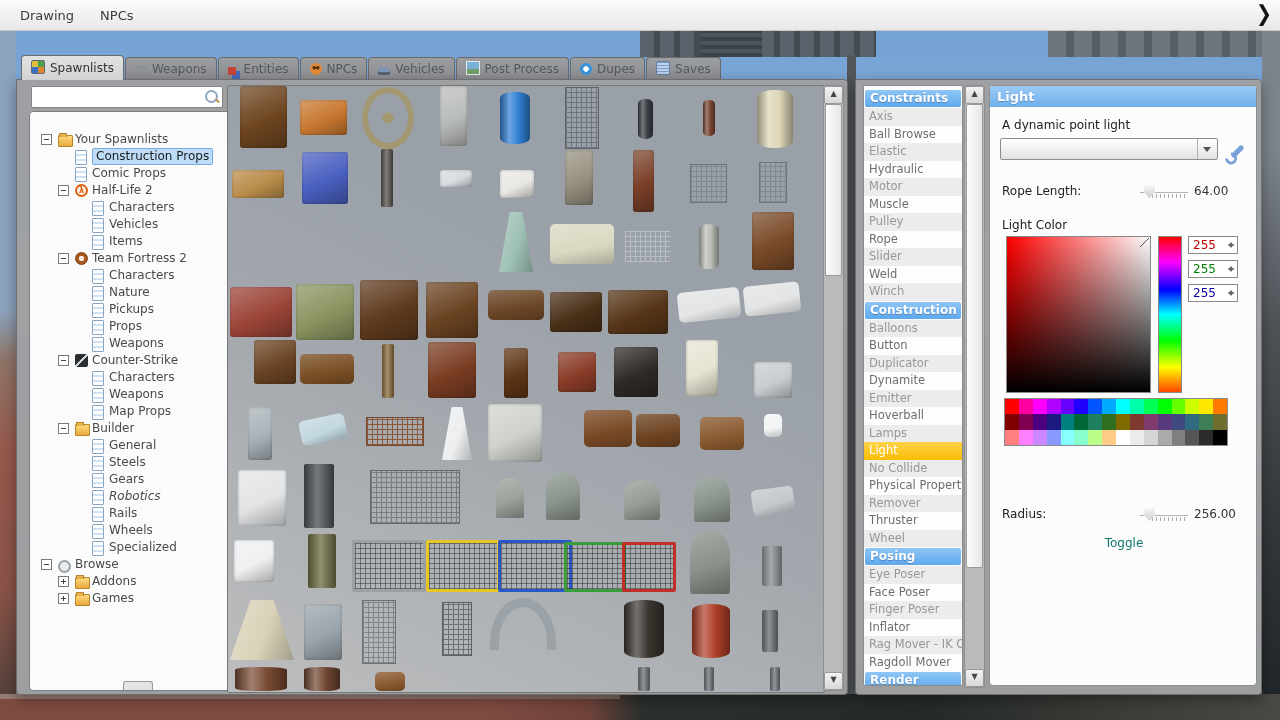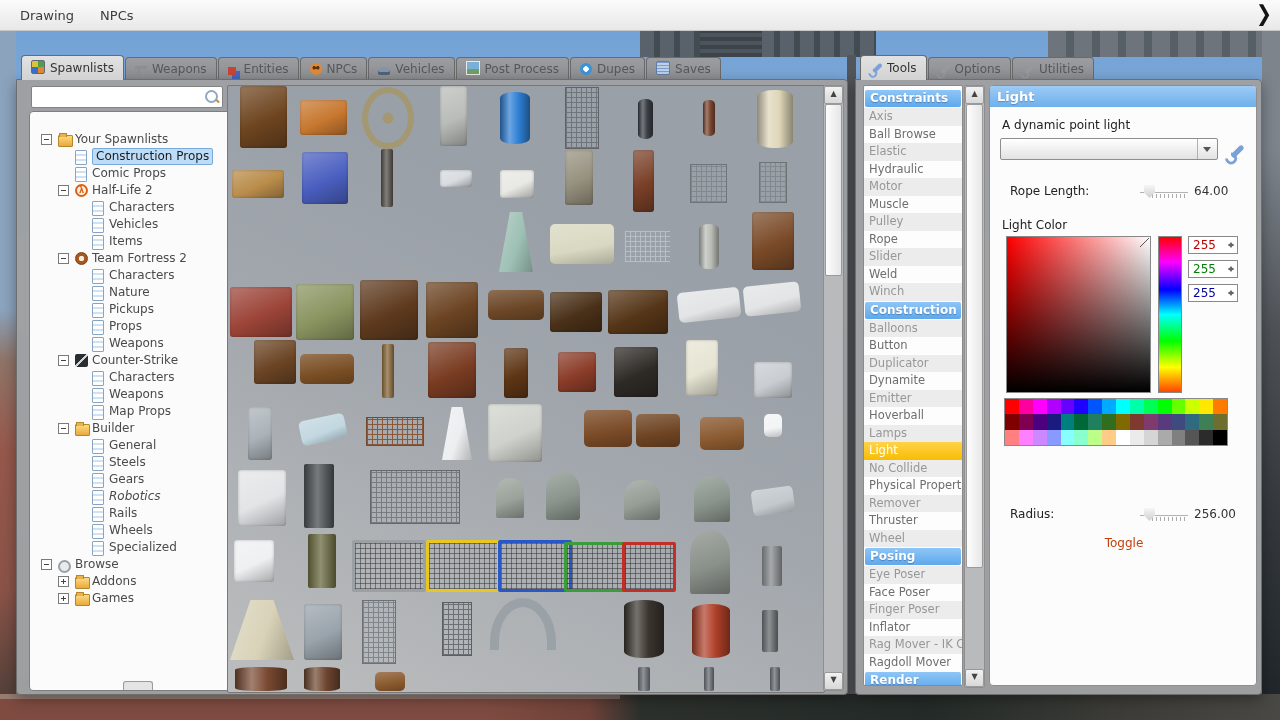--- a/index.html
+++ b/index.html
@@ -105,21 +105,21 @@
   #combo{position:absolute;left:10px;top:52px;width:218px;height:22px;background:linear-gradient(180deg,#fff,#e2e2e2);
     border:1px solid #8e8e8e;border-radius:2px;box-sizing:border-box;}
   #combo .arrow{position:absolute;right:0;top:0;width:19px;height:20px;border-left:1px solid #b0b0b0;}
   #combo .arrow:after{content:"";position:absolute;left:5px;top:8px;border:4px solid transparent;border-top:5px solid #555;}
   #combo .val{position:absolute;left:5px;top:2px;font-size:12px;color:#333;}
   #preset-wrench{position:absolute;left:238px;top:55px;width:22px;height:18px;}
   #preset-wrench .wrench{width:15px;height:5px;margin-top:6px;}
   #preset-wrench .wrench:before{left:-8px;top:-3px;width:6px;height:6px;border-width:3px;}
 
   .srow{position:absolute;left:0;width:268px;height:20px;}
-  .srow .plabel{left:20px;top:2px;}
+  .srow .plabel{left:12px;top:2px;}
   .slider{position:absolute;left:150px;top:0px;width:50px;height:20px;}
   .slider .track{position:absolute;left:0;top:10px;width:48px;height:1px;background:#b2b2b2;}
   .slider .ticks{position:absolute;left:12px;top:12px;width:36px;height:4px;
     background:repeating-linear-gradient(90deg,#ababab 0 1px,transparent 1px 4px);}
   .slider .thumb{position:absolute;left:4px;top:3px;width:11px;height:13px;
     background:linear-gradient(180deg,#f6f6f6,#cfcfcf);filter:drop-shadow(0 0 1px #777);
     clip-path:polygon(0 0,100% 0,100% 55%,50% 100%,0 55%);}
   .sval{position:absolute;left:204px;top:2px;font-size:12px;color:#333;text-align:right;}
 
   #sv-square{position:absolute;left:16px;top:150px;width:143px;height:155px;border:1px solid #888;
@@ -129,21 +129,21 @@
   #hue-bar{position:absolute;left:168px;top:150px;width:22px;height:155px;border:1px solid #888;
     background:linear-gradient(180deg,#ff0000 0%,#ff00ff 16%,#0000ff 34%,#00ffff 50%,#00ff00 67%,#ffff00 84%,#ff4400 100%);}
   .spin{position:absolute;left:198px;width:50px;height:18px;background:#fff;border:1px solid #8a8a8a;box-sizing:border-box;}
   .spin .num{position:absolute;left:4px;top:1px;font-size:12px;}
   .spin .up,.spin .dn{position:absolute;right:3px;width:0;height:0;border:3px solid transparent;}
   .spin .up{top:2px;border-bottom:4px solid #666;}
   .spin .dn{bottom:2px;border-top:4px solid #666;}
   #palette{position:absolute;left:14px;top:312px;width:222px;height:46px;border:1px solid #8a8a8a;
     display:grid;grid-template-columns:repeat(16,1fr);grid-template-rows:repeat(3,1fr);background:#fff;}
   .swatch{width:100%;height:100%;}
-  #toggle-label{position:absolute;left:0;top:450px;width:268px;text-align:center;font-size:12px;color:#c2410c;}
+  #toggle-label{position:absolute;left:0;top:450px;width:268px;text-align:center;font-size:12px;color:#0f766e;}
   #none-btn{position:absolute;left:82px;top:468px;width:100px;height:50px;
     background:linear-gradient(180deg,#f7f7f7,#dcdcdc);border:1px solid #9a9a9a;border-radius:3px;
     font-size:12px;color:#757575;text-align:center;line-height:50px;letter-spacing:.5px;}
 </style>
 </head>
 <body>
 
 <div class="bg" id="bg-bld1"></div>
 <div class="bg" id="bg-bld1b"></div>
 <div class="bg" id="bg-bld2"></div>
@@ -375,21 +375,20 @@
       </div>
     <div class="sbar" id="grid-sbar" style="left:806px;top:5px;height:604px;">
       <div class="sbtn" style="top:0;">▲</div>
       <div class="sthumb" style="top:18px;height:170px;"></div>
       <div class="sbtn" style="bottom:0;">▼</div>
     </div>
   </div>
 </div>
 
 <div class="win" id="tools-window" style="left:855px;top:55px;width:407px;height:640px;">
-  <div class="tabstrip" id="tool-tabs"><div class="tab active"><span class="wrench"></span><span>Tools</span></div><div class="tab"><span class="wrench gray"></span><span>Options</span></div><div class="tab"><span class="wrench gray"></span><span>Utilities</span></div></div>
   <div class="winbody">
     <div id="tool-list">
         <div class="cat-header">Constraints</div>
         <div class="tool-item odd">Axis</div>
         <div class="tool-item">Ball Browse</div>
         <div class="tool-item odd">Elastic</div>
         <div class="tool-item">Hydraulic</div>
         <div class="tool-item odd">Motor</div>
         <div class="tool-item">Muscle</div>
         <div class="tool-item odd">Pulley</div>

